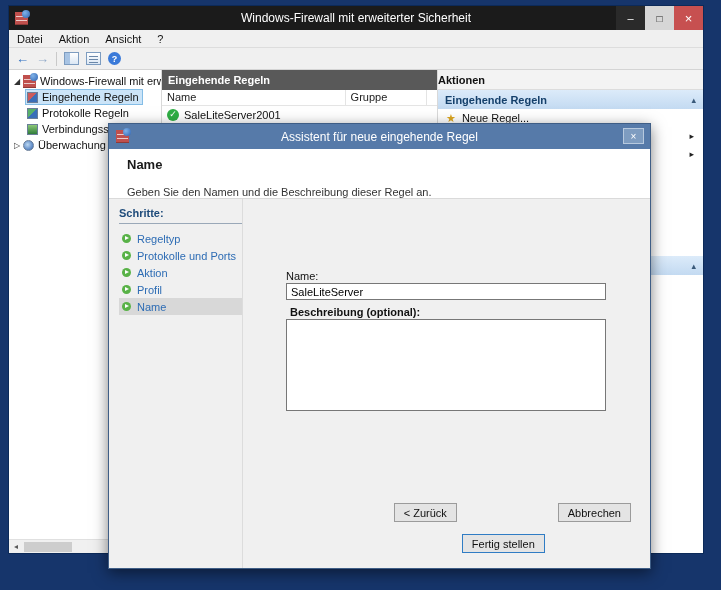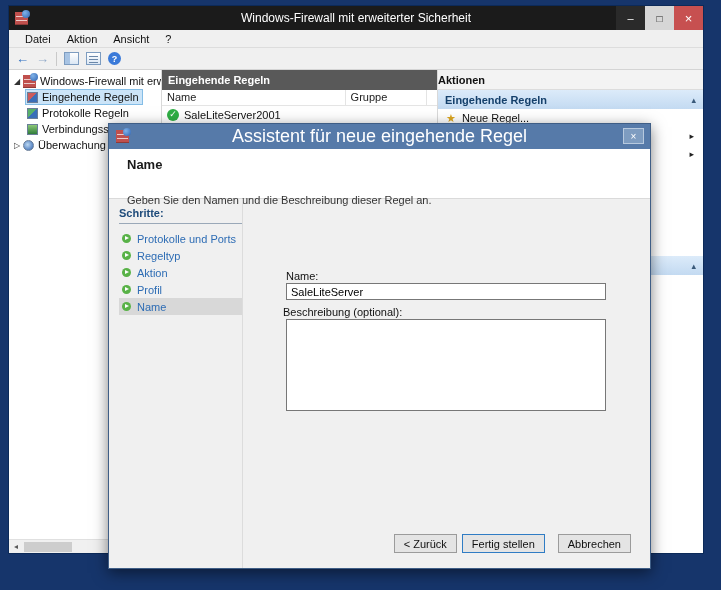--- a/index.html
+++ b/index.html
@@ -38,21 +38,21 @@
   }
   .titlebar .firewall-icon { margin-left: 6px; z-index: 1; }
   .winbtns { margin-left: auto; display: flex; height: 100%; z-index: 1; }
   .wbtn { width: 29px; height: 100%; display: flex; align-items: center; justify-content: center; font-size: 11px; cursor: default; }
   .wbtn.min { background: #2a2a2a; color: #fff; }
   .wbtn.max { background: #d6d6d6; color: #222; font-size: 10px; }
   .wbtn.close { background: #c75050; color: #fff; font-size: 13px; }
 
   .menubar {
     height: 18px; background: #f0f0f0; border-bottom: 1px solid #dddddd;
-    display: flex; align-items: center; padding-left: 8px;
+    display: flex; align-items: center; padding-left: 0;
   }
   .menu-item { padding: 0 8px; }
 
   .toolbar {
     height: 22px; background: #f0f0f0; border-bottom: 1px solid #d4d4d4;
     display: flex; align-items: center; padding-left: 7px; gap: 7px;
   }
   .tb-arrow { font-weight: bold; font-size: 13px; line-height: 1; }
   .tb-arrow.back { color: #2f6fc1; }
   .tb-arrow.fwd { color: #93abc9; }
@@ -115,60 +115,60 @@
   .fly-arrow { margin-left: auto; font-size: 9px; color: #222; }
   .section2 { margin-top: 93px; }
 
   
   .wizard {
     position: absolute; left: 108px; top: 123px; width: 543px; height: 446px;
     background: #f0f0f0; border: 1px solid #3f5e86; box-shadow: 0 4px 14px rgba(0,0,0,.5); z-index: 10;
   }
   .wiz-titlebar { height: 25px; background: #567aa9; color: #fff; display: flex; align-items: center; position: relative; }
   .wiz-titlebar .firewall-icon { margin-left: 7px; z-index: 1; }
-  .wiz-title { position: absolute; left: 0; right: 0; text-align: center; font-size: 18px; pointer-events: none; }
+  .wiz-title { position: absolute; left: 0; right: 0; text-align: center; font-size: 12px; pointer-events: none; }
   .wiz-close {
     position: absolute; right: 6px; top: 4px; width: 21px; height: 16px;
     background: #7e9cc0; border: 1px solid #b7c9de; color: #fff; font-size: 10px;
     display: flex; align-items: center; justify-content: center;
   }
   .wiz-header { height: 50px; background: #fff; border-bottom: 1px solid #dadada; padding: 8px 0 0 18px; }
   .wiz-heading { font-weight: bold; font-size: 13px; color: #1a1a1a; }
-  .wiz-sub { margin-top: 22px; color: #333; }
+  .wiz-sub { margin-top: 14px; color: #333; }
   .wiz-body { position: absolute; top: 75px; bottom: 0; left: 0; right: 0; }
   .body-divider { position: absolute; left: 133px; top: 0; bottom: 0; width: 1px; background: #dcdcdc; }
   .steps-col { position: absolute; left: 10px; top: 8px; width: 123px; }
   .steps-label { font-weight: bold; color: #1e4b7a; padding-bottom: 4px; border-bottom: 1px solid #9aa8b8; margin-bottom: 6px; }
   .step-row { height: 17px; display: flex; align-items: center; gap: 6px; padding-left: 3px; }
   .step-row.active { background: #d8d8d8; }
   .step-bullet { width: 9px; height: 9px; border-radius: 50%; background: #58b247; position: relative; flex: 0 0 auto; }
   .step-bullet::after {
     content: ""; position: absolute; left: 3px; top: 2px;
     border-left: 4px solid #fff; border-top: 2.5px solid transparent; border-bottom: 2.5px solid transparent;
   }
   .step-link { color: #2d6cb4; }
   .lbl-name { position: absolute; left: 177px; top: 71px; }
   .input-name {
     position: absolute; left: 177px; top: 84px; width: 320px; height: 17px;
     border: 1px solid #777; background: #fff; padding: 0 4px;
     font-family: "Liberation Sans", "DejaVu Sans", sans-serif; font-size: 11px;
   }
-  .lbl-desc { position: absolute; left: 174px; top: 107px; }
+  .lbl-desc { position: absolute; left: 181px; top: 107px; font-weight: bold; }
   .textarea-desc {
     position: absolute; left: 177px; top: 120px; width: 320px; height: 92px;
     border: 1px solid #777; background: #fff; resize: none;
     font-family: "Liberation Sans", "DejaVu Sans", sans-serif; font-size: 11px;
   }
   .wiz-buttons { position: absolute; right: 19px; bottom: 15px; display: flex; gap: 5px; }
   .wbutton {
     height: 19px; min-width: 61px; padding: 0 9px; background: #e4e4e4;
     border: 1px solid #9b9b9b; font-size: 11px; color: #111;
     display: flex; align-items: center; justify-content: center; cursor: default;
   }
-  .wbutton.finish { border-color: #2f7cc4; min-width: 70px; }
+  .wbutton.finish { border-color: #2f7cc4; min-width: 70px; margin-top: 31px; }
   .wbutton.cancel { margin-left: 8px; }
 </style>
 </head>
 <body>
 
 <div class="screen">
 
   <div class="main-window">
 
     <div class="titlebar">
@@ -293,25 +293,25 @@
       <div class="wiz-sub">Geben Sie den Namen und die Beschreibung dieser Regel an.</div>
     </div>
 
     <div class="wiz-body">
       <div class="body-divider"></div>
 
       <div class="steps-col">
         <div class="steps-label">Schritte:</div>
         <div class="step-row">
           <span class="step-bullet"></span>
+          <span class="step-link">Regeltyp</span>
+        </div>
+        <div class="step-row">
+          <span class="step-bullet"></span>
           <span class="step-link">Protokolle und Ports</span>
-        </div>
-        <div class="step-row">
-          <span class="step-bullet"></span>
-          <span class="step-link">Regeltyp</span>
         </div>
         <div class="step-row">
           <span class="step-bullet"></span>
           <span class="step-link">Aktion</span>
         </div>
         <div class="step-row">
           <span class="step-bullet"></span>
           <span class="step-link">Profil</span>
         </div>
         <div class="step-row active">

